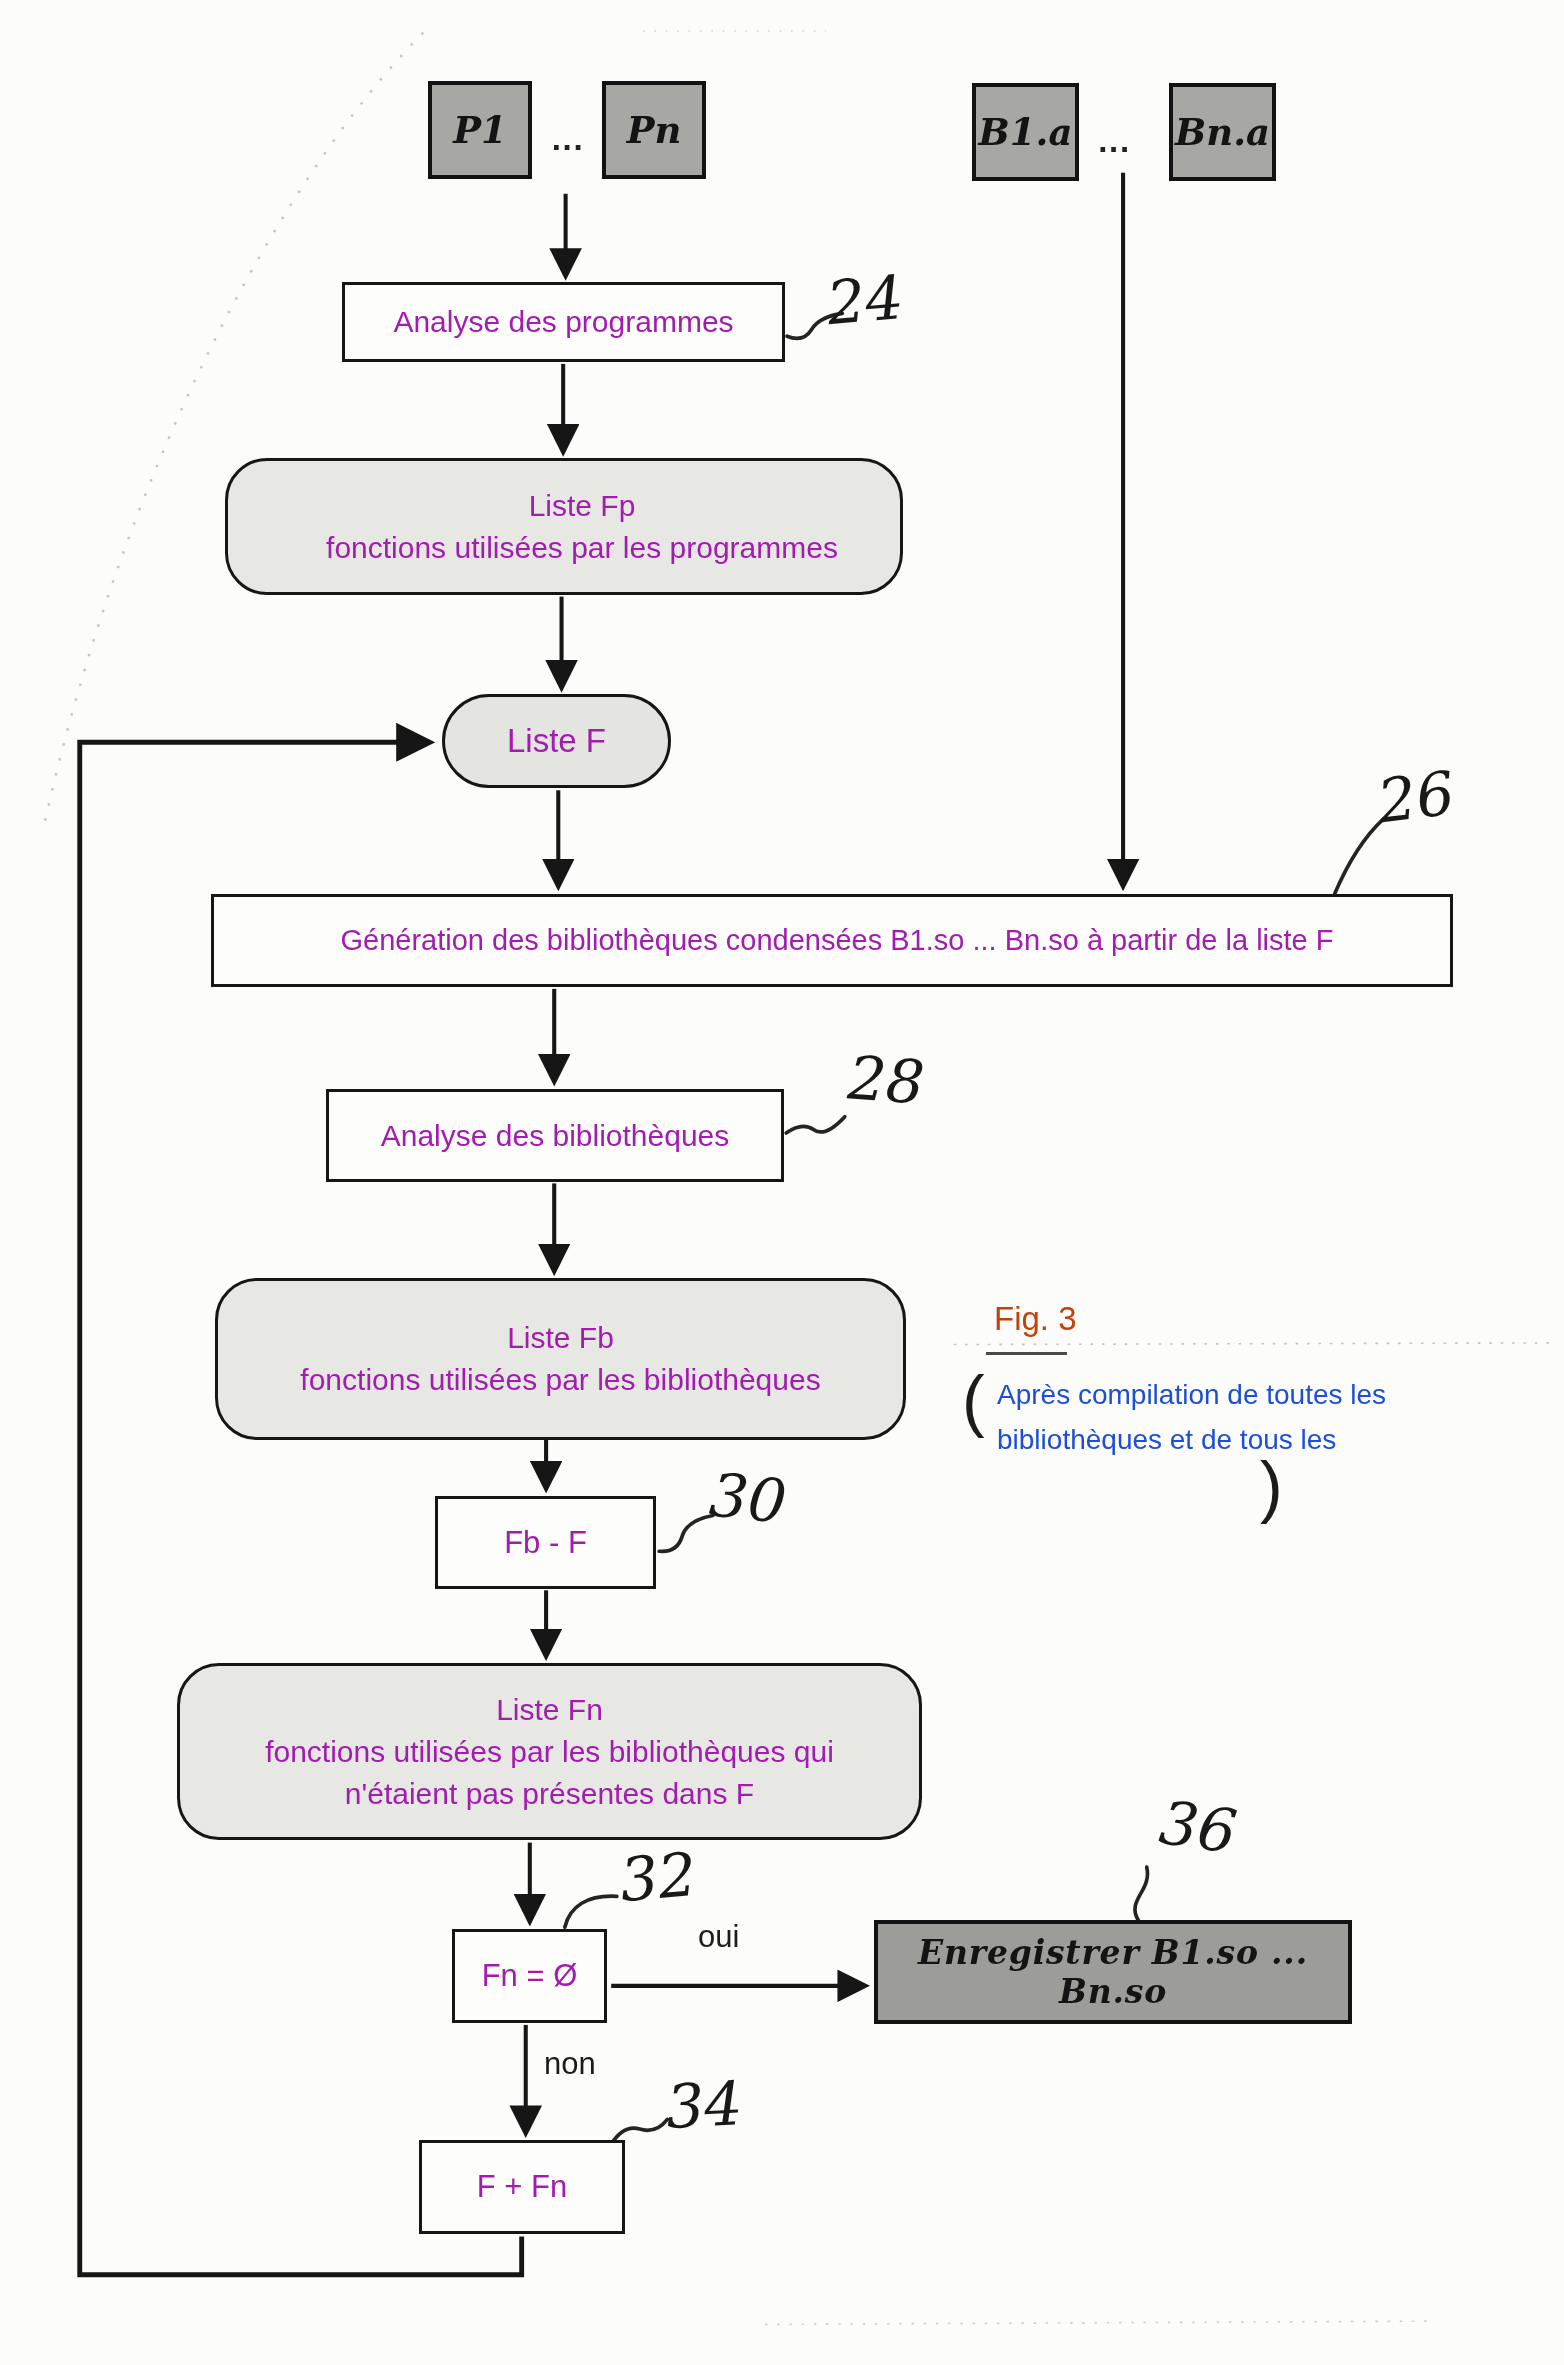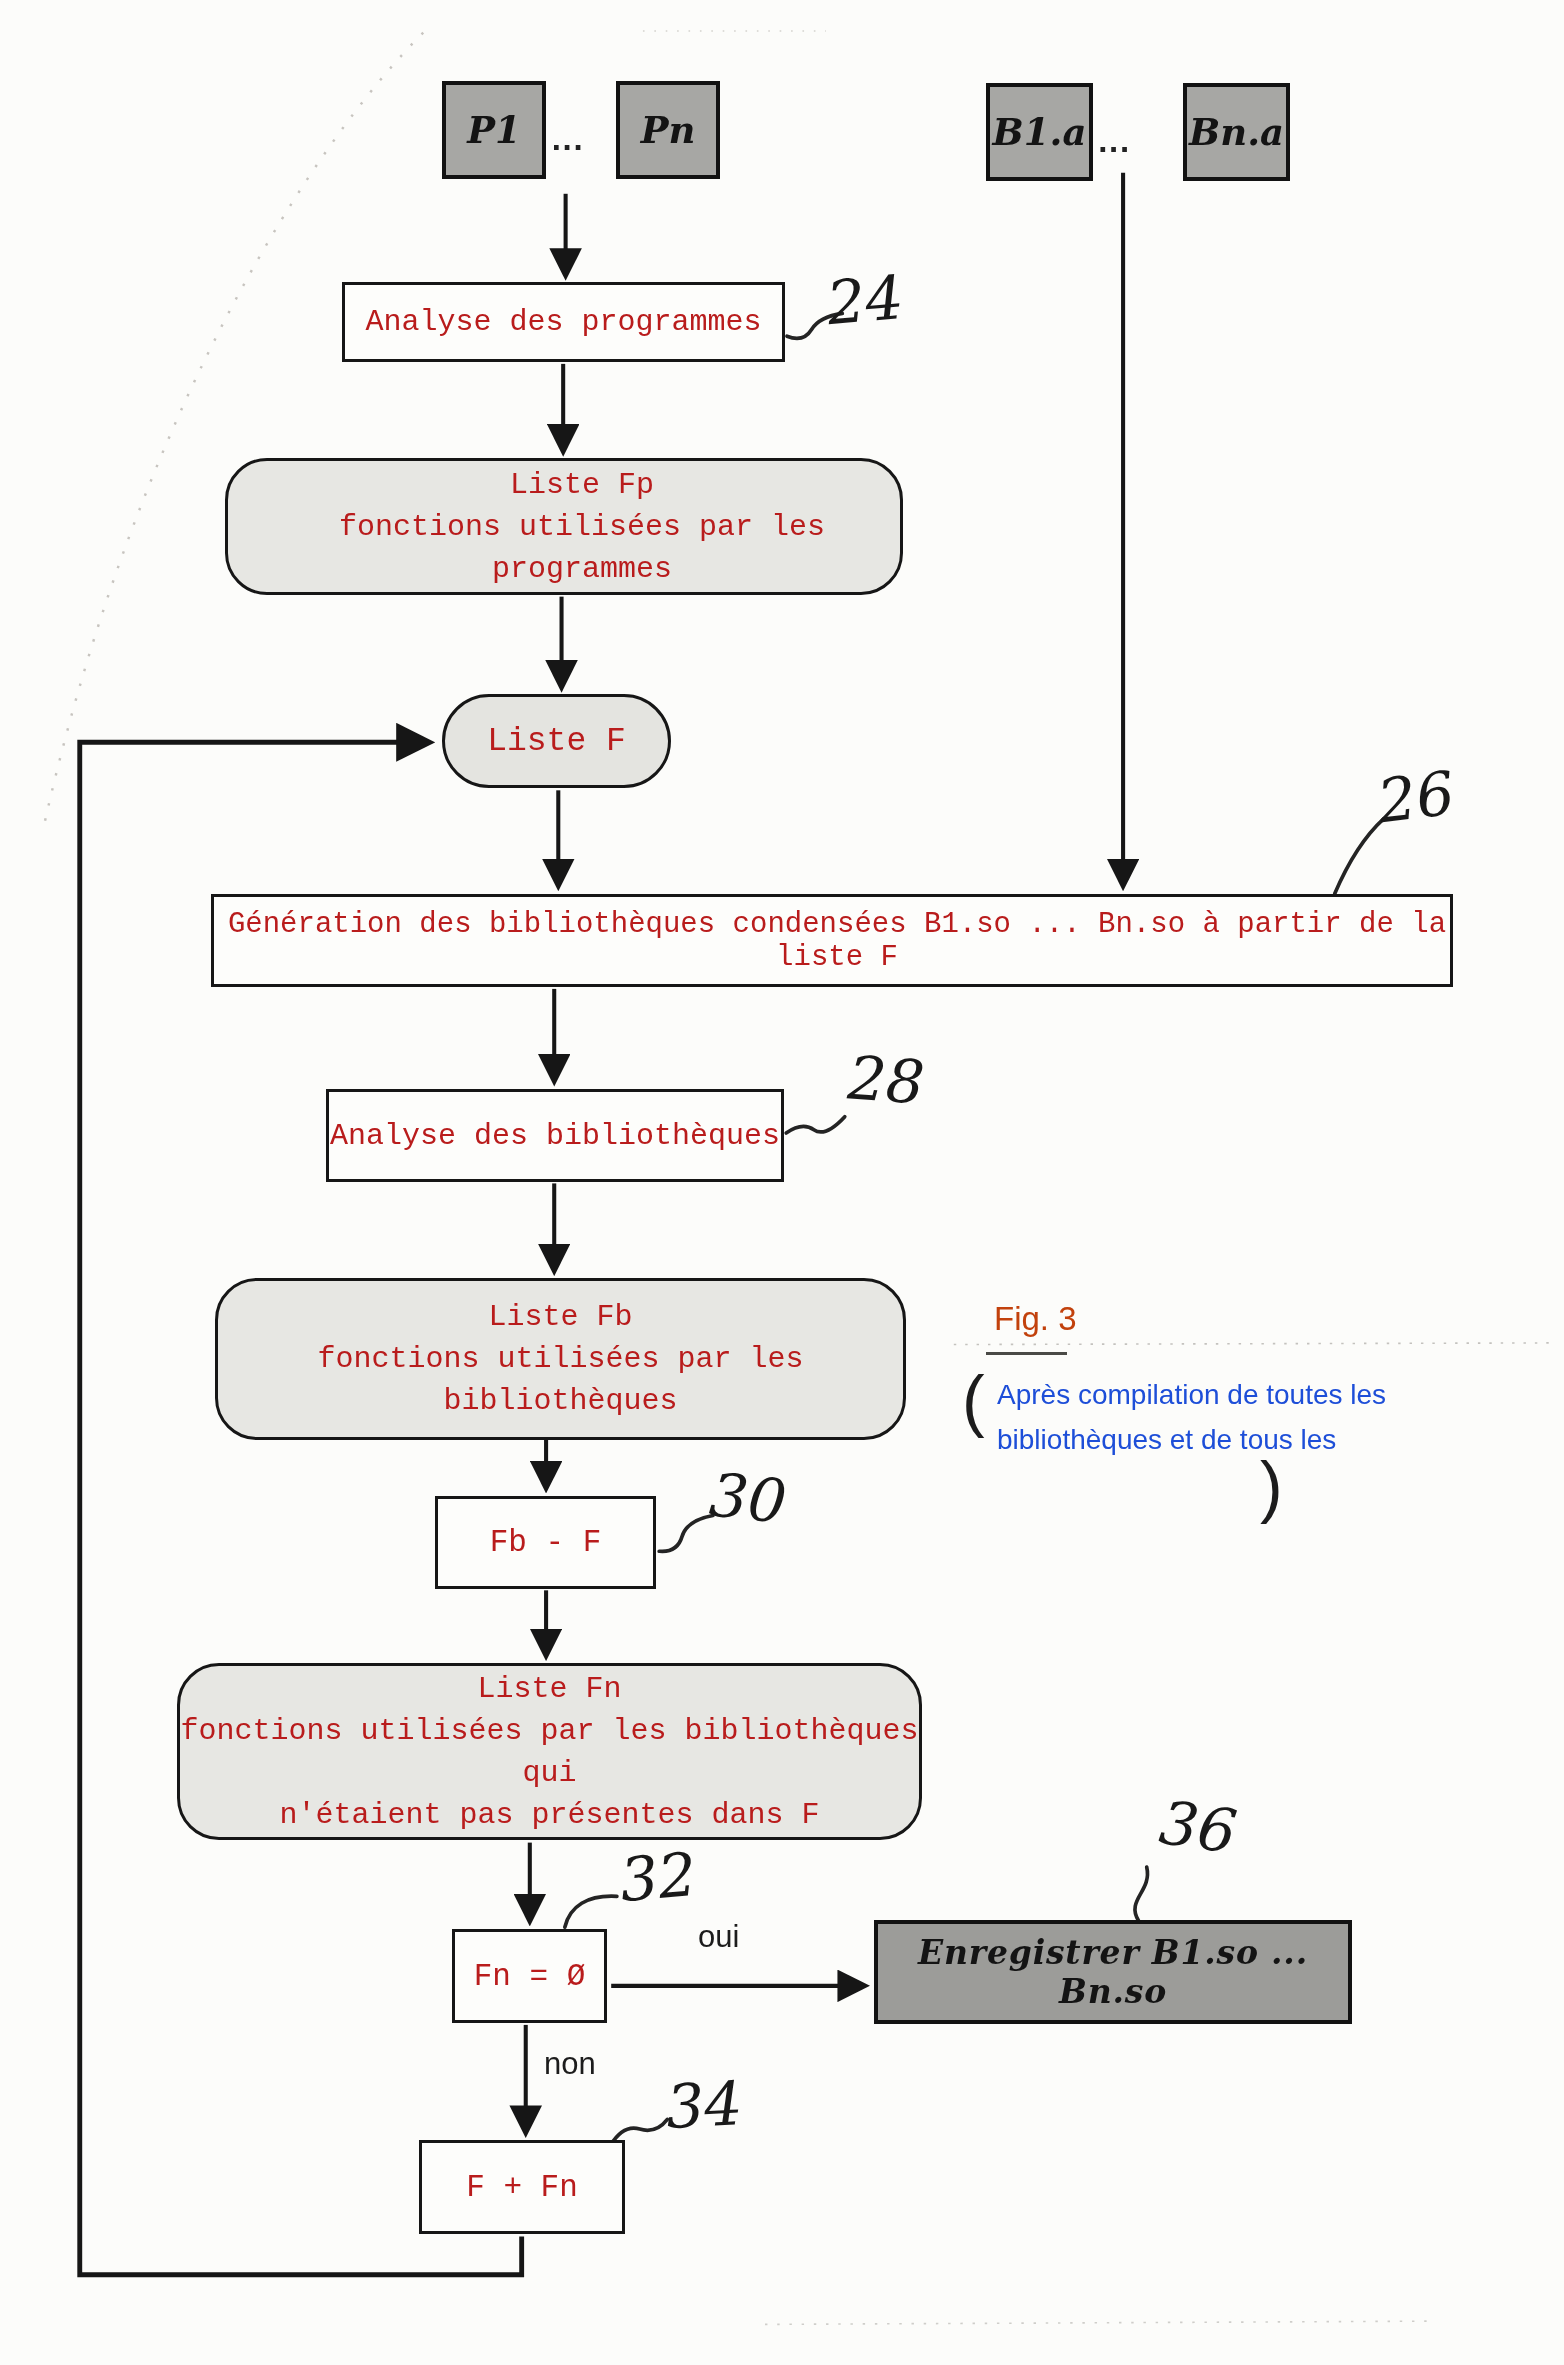--- a/index.html
+++ b/index.html
@@ -9,35 +9,35 @@
     font-family:"Liberation Sans",sans-serif;
     color:#1f1f1f;
     overflow:hidden;
     position:relative;
   }
   #page{position:absolute;left:0;top:0;width:1565px;height:2366px;}
   #wires{position:absolute;left:0;top:0;width:1565px;height:2366px;z-index:1;}
   .box{
     position:absolute;box-sizing:border-box;z-index:2;
     display:flex;align-items:center;justify-content:center;
-    text-align:center;color:#b91c1c;font-family:Liberation Mono, monospace;
+    text-align:center;color:#a21caf;
   }
   .process{background:#fdfdfb;border:3.3px solid #161616;font-size:30px;}
   .wide{font-size:29px;padding-left:10px;}
   .rounded{
     background:#e7e7e3;border:3.3px solid #161616;border-radius:42px;
     flex-direction:column;font-size:30px;line-height:42px;
   }
   .pill{background:#e4e4e0;border:3.3px solid #161616;border-radius:49px;font-size:33px;}
   .chip,.save{
     background:#a7a7a4;border:4.1px solid #121212;
     font-family:"DejaVu Serif",serif;font-style:italic;font-weight:bold;
     color:#141414;
   }
-  .chip{font-size:37px;margin-left:14px;}
+  .chip{font-size:37px;}
   .save{background:#9c9c99;font-size:33px;letter-spacing:0.8px;}
   .dots{
     position:absolute;z-index:2;font-weight:bold;font-size:33px;color:#222;
     letter-spacing:1.6px;
   }
   .hand{
     position:absolute;z-index:3;
     font-family:"DejaVu Serif",serif;font-style:italic;
     font-size:60px;color:#191919;line-height:1;
   }

